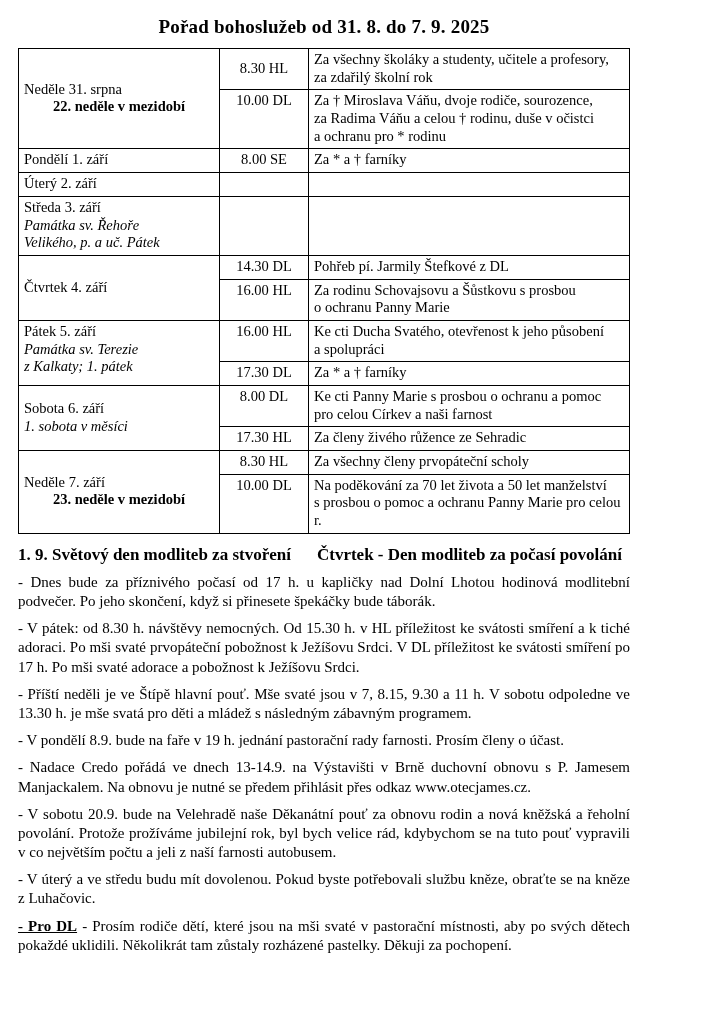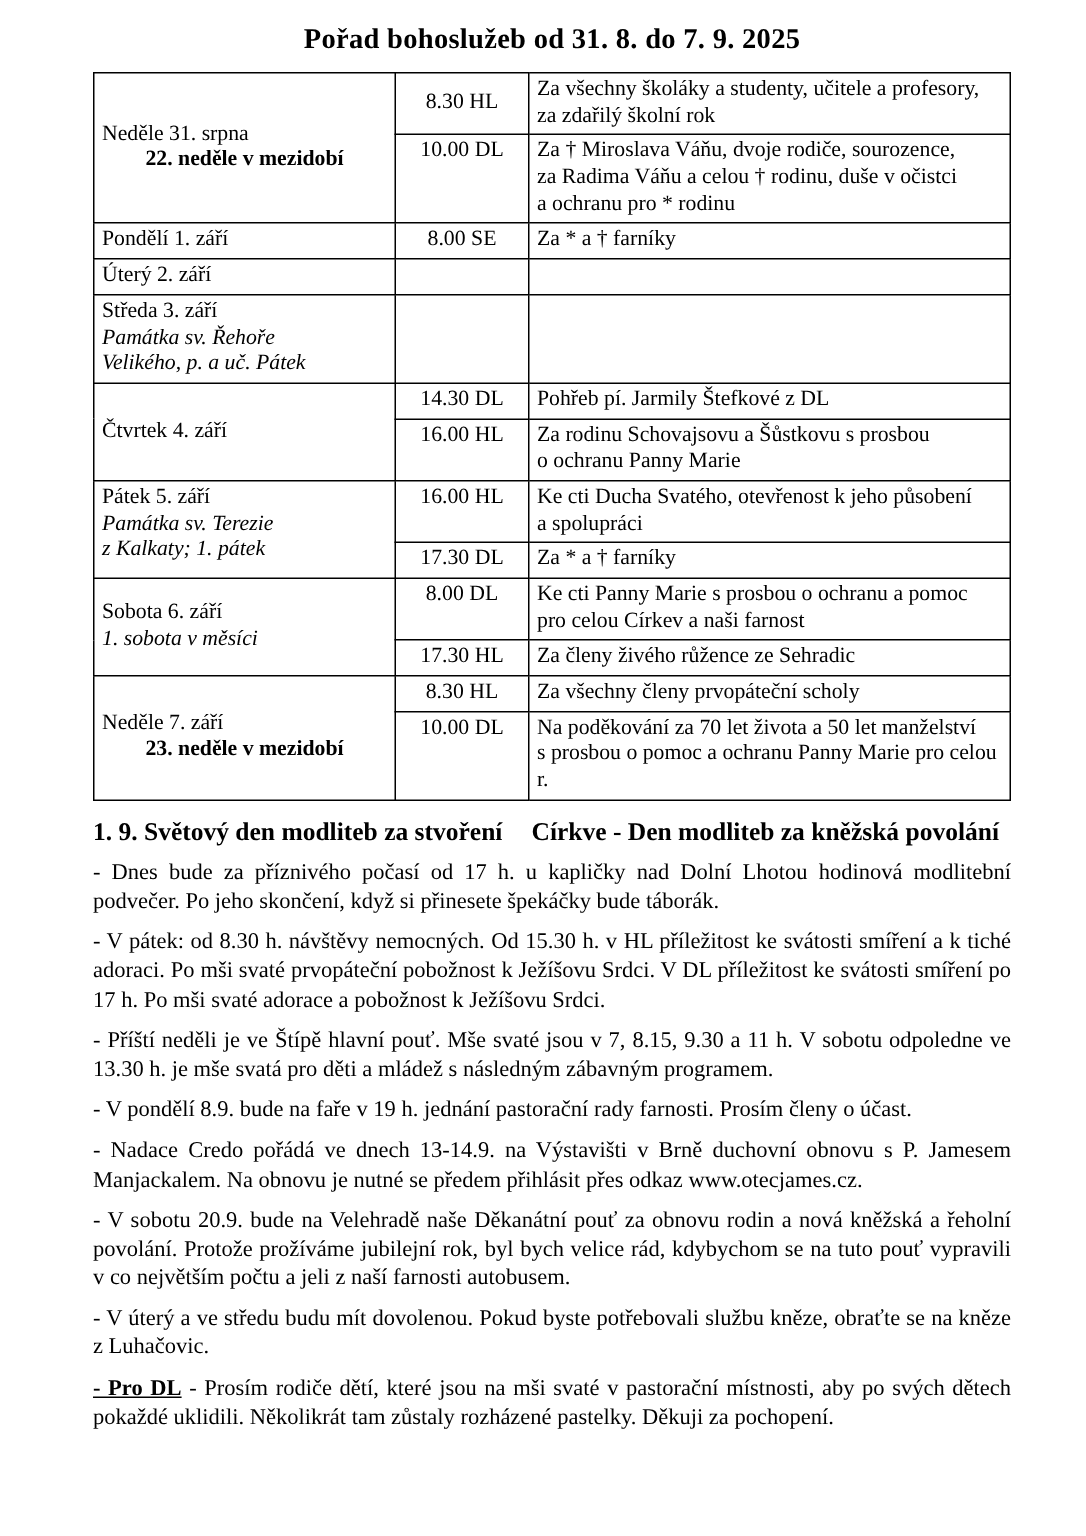--- a/index.html
+++ b/index.html
@@ -9,21 +9,20 @@
   body {
     width: 724px;
     background: #ffffff;
     font-family: "Liberation Serif", serif;
     color: #000000;
   }
   .page {
     width: 648px;
     box-sizing: border-box;
     padding: 14px 18px 10px 18px;
-    margin-left: 44px;
   }
   .doc-title {
     text-align: center;
     font-size: 19px;
     font-weight: bold;
     margin: 2px 0 10px 0;
     letter-spacing: 0.2px;
   }
   table.schedule {
     width: 100%;
@@ -227,21 +226,21 @@
           <span class="line">s prosbou o pomoc a ochranu Panny Marie pro celou r.</span>
         </td>
       </tr>
 
     </tbody>
   </table>
 
   <div class="notes">
     <div class="notes-head">
       <span class="left">1. 9. Světový den modliteb za stvoření</span>
-      <span class="right">Církve - Den modliteb za kněžská povolání</span>
+      <span class="right">Čtvrtek - Den modliteb za počasí povolání</span>
     </div>
 
     <p class="para">- Dnes bude za příznivého počasí od 17 h. u kapličky nad Dolní Lhotou hodinová modlitební podvečer. Po jeho skončení, když si přinesete špekáčky bude táborák.</p>
     <p class="para">- V pátek: od 8.30 h. návštěvy nemocných. Od 15.30 h. v HL příležitost ke svátosti smíření a k tiché adoraci. Po mši svaté prvopáteční pobožnost k Ježíšovu Srdci. V DL příležitost ke svátosti smíření po 17 h. Po mši svaté adorace a pobožnost k Ježíšovu Srdci.</p>
     <p class="para">- Příští neděli je ve Štípě hlavní pouť. Mše svaté jsou v 7, 8.15, 9.30 a 11 h. V sobotu odpoledne ve 13.30 h. je mše svatá pro děti a mládež s následným zábavným programem.</p>
     <p class="para">- V pondělí 8.9. bude na faře v 19 h. jednání pastorační rady farnosti. Prosím členy o účast.</p>
     <p class="para">- Nadace Credo pořádá ve dnech 13-14.9. na Výstavišti v Brně duchovní obnovu s P. Jamesem Manjackalem. Na obnovu je nutné se předem přihlásit přes odkaz www.otecjames.cz.</p>
     <p class="para">- V sobotu 20.9. bude na Velehradě naše Děkanátní pouť za obnovu rodin a nová kněžská a řeholní povolání. Protože prožíváme jubilejní rok, byl bych velice rád, kdybychom se na tuto pouť vypravili v co největším počtu a jeli z naší farnosti autobusem.</p>
     <p class="para">- V úterý a ve středu budu mít dovolenou. Pokud byste potřebovali službu kněze, obraťte se na kněze z Luhačovic.</p>
 

